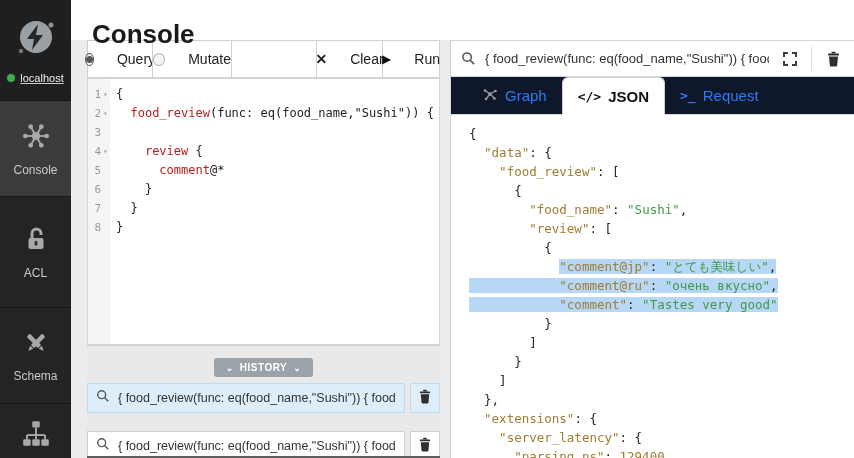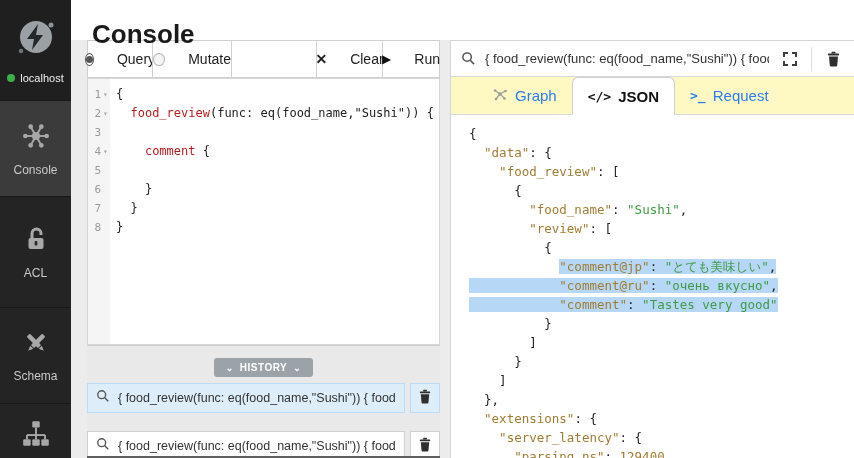--- a/index.html
+++ b/index.html
@@ -13,21 +13,21 @@
   .sidebar{position:absolute;left:0;top:0;width:71px;height:458px;background:#242424;z-index:5;
            display:flex;flex-direction:column;}
   .side-sec{border-bottom:1px solid #171717;display:flex;flex-direction:column;
             align-items:center;justify-content:center;color:#c9c9c9;}
   .side-logo{height:100px;background:#1f1f1f;}
   .side-item{height:95px;cursor:pointer;}
   .side-item.tall{height:110px;}
   .side-item.active{background:#3b3b3b;}
   .side-item.stub{flex:1;border-bottom:none;justify-content:flex-start;padding-top:14px;}
   .side-label{font-size:12px;margin-top:7px;color:#c9c9c9;}
-  .server-row{display:flex;align-items:center;gap:5px;margin-top:6px;}
+  .server-row{display:flex;align-items:center;gap:5px;margin-top:6px;text-decoration:underline;}
   .status-dot{width:8px;height:8px;border-radius:50%;background:#3fae4a;}
   .server-name{font-size:11px;color:#ededed;}
 
   
   .page-title{position:absolute;left:92px;top:2px;font-size:26px;font-weight:700;color:#1a1a1a;z-index:6;}
 
   
   .left-panel{position:absolute;left:87px;top:40px;width:353px;height:418px;z-index:4;}
   .toolbar{position:absolute;left:0;top:0;right:0;height:38px;display:flex;}
   .tb-box{border:1px solid #d0d0d0;background:#fff;display:flex;align-items:center;
@@ -74,22 +74,22 @@
 
   
   .right-panel{position:absolute;left:450px;top:40px;width:404px;height:418px;background:#fff;
                border-left:1px solid #d4d4d4;border-top:1px solid #d4d4d4;box-sizing:border-box;z-index:4;}
   .result-search{height:36px;border-bottom:1px solid #d8d8d8;display:flex;align-items:center;
                  padding:0 8px;gap:8px;box-sizing:border-box;background:#fff;}
   .search-text{flex:1;font-size:13px;color:#333;white-space:nowrap;overflow:hidden;}
   .icon-btn{display:flex;align-items:center;justify-content:center;width:26px;height:26px;cursor:pointer;}
   .v-div{width:1px;height:24px;background:#ddd;}
 
-  .result-tabs{height:38px;background:#fef9c3;border-bottom:1px solid #d8d8d8;display:flex;
-               align-items:stretch;padding-left:26px;box-sizing:border-box;}
+  .result-tabs{height:38px;background:#0f172a;border-bottom:1px solid #d8d8d8;display:flex;
+               align-items:stretch;padding-left:16px;box-sizing:border-box;}
   .tab{display:flex;align-items:center;gap:7px;padding:0 15px;font-size:15px;color:#2b7cf0;cursor:pointer;}
   .tab .tab-glyph{font-family:"DejaVu Sans Mono",monospace;font-weight:700;font-size:13px;}
   .tab.active{background:#fff;border:1px solid #d0d0d0;border-bottom:1px solid #fff;
               border-radius:6px 6px 0 0;color:#111;font-weight:700;margin-bottom:-1px;}
   .tab.active .tab-glyph{color:#111;}
 
   .json-view{position:absolute;left:0;top:75px;right:0;bottom:0;background:#fff;overflow:hidden;
              padding:8px 0 0 18px;}
   .js-row{height:19px;font-family:"DejaVu Sans Mono",monospace;font-size:12.5px;line-height:19px;
           white-space:pre;}
@@ -216,22 +216,22 @@
       <span>Run</span>
     </div>
   </div>
 
   <div class="editor">
     <div class="gutter-strip"></div>
     <div class="ed-lines" id="editor-lines">
         <div class="ed-row"><span class="ln">1</span><span class="fold">▾</span><span class="code"><span class="tok-pl">{</span></span></div>
         <div class="ed-row"><span class="ln">2</span><span class="fold">▾</span><span class="code"><span class="tok-pl">  </span><span class="tok-id">food_review</span><span class="tok-pl">(func: eq(food_name,"Sushi")) {</span></span></div>
         <div class="ed-row"><span class="ln">3</span><span class="fold"></span></div>
-        <div class="ed-row"><span class="ln">4</span><span class="fold">▾</span><span class="code"><span class="tok-pl">    </span><span class="tok-id">comment</span><span class="tok-pl"> {</span></span></div>
-        <div class="ed-row"><span class="ln">5</span><span class="fold"></span></div>
+        <div class="ed-row"><span class="ln">4</span><span class="fold">▾</span><span class="code"><span class="tok-pl">    </span><span class="tok-id">review</span><span class="tok-pl"> {</span></span></div>
+        <div class="ed-row"><span class="ln">5</span><span class="fold"></span><span class="code"><span class="tok-pl">      </span><span class="tok-id">comment</span><span class="tok-pl">@*</span></span></div>
         <div class="ed-row"><span class="ln">6</span><span class="fold"></span><span class="code"><span class="tok-pl">    }</span></span></div>
         <div class="ed-row"><span class="ln">7</span><span class="fold"></span><span class="code"><span class="tok-pl">  }</span></span></div>
         <div class="ed-row"><span class="ln">8</span><span class="fold"></span><span class="code"><span class="tok-pl">}</span></span></div>
       </div>
   </div>
 
   <div class="history-zone">
     <div class="history-pill">
       <span class="pill-chev">⌄</span>
       <span>HISTORY</span>

